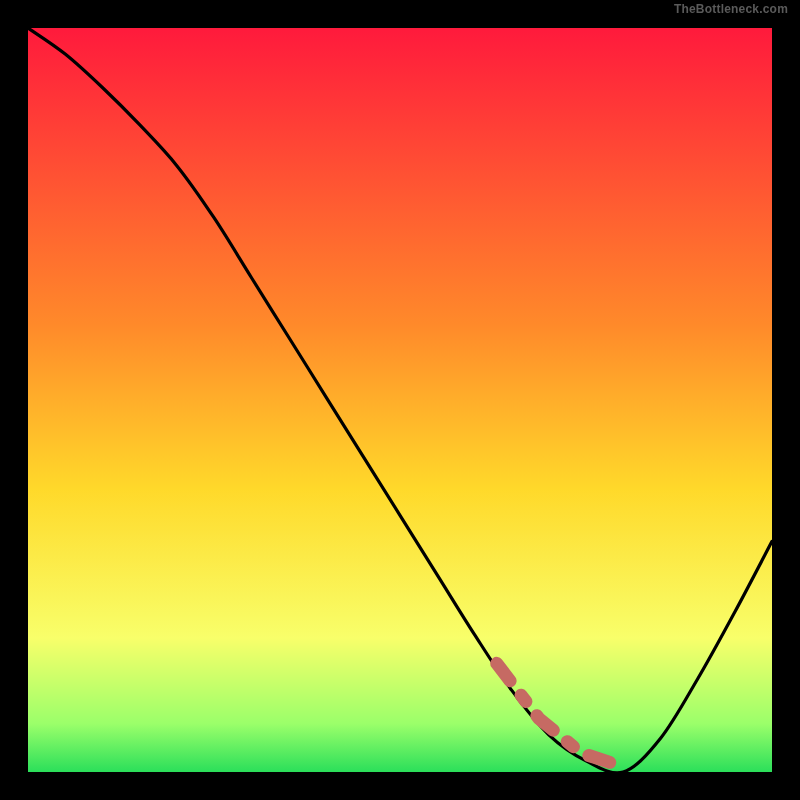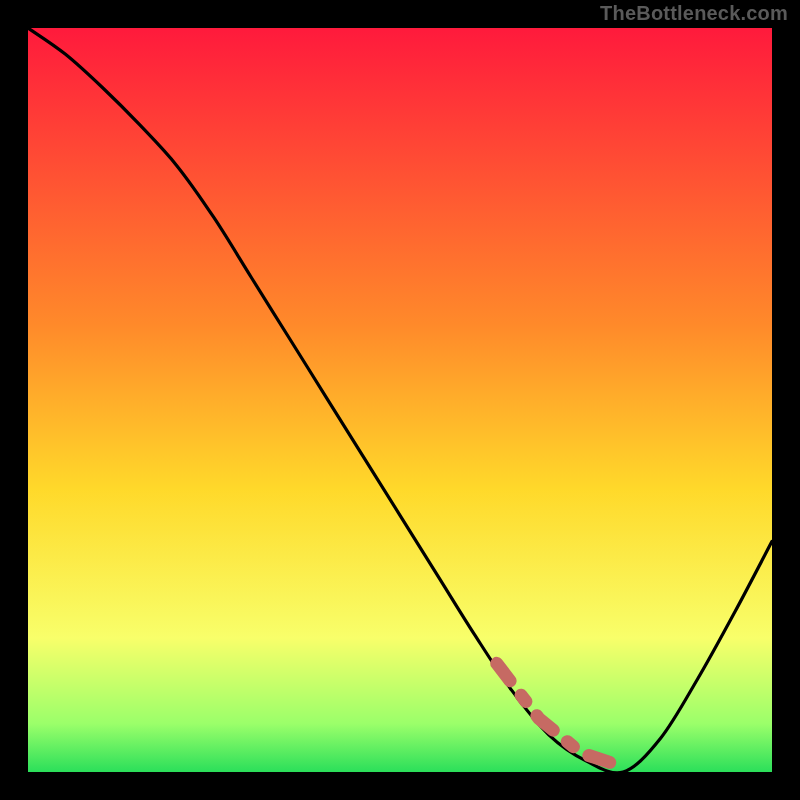--- a/index.html
+++ b/index.html
@@ -17,21 +17,21 @@
     left: 0;
     width: 800px;
     height: 800px;
     background: #000;
   }
   .watermark {
     position: absolute;
     top: 2px;
     right: 12px;
     color: #5a5a5a;
-    font-size: 20px;
+    font-size: 12px;
     font-weight: 600;
     letter-spacing: 0.2px;
   }
   .plot {
     position: absolute;
     top: 28px;
     left: 28px;
     width: 744px;
     height: 744px;
     overflow: hidden;

